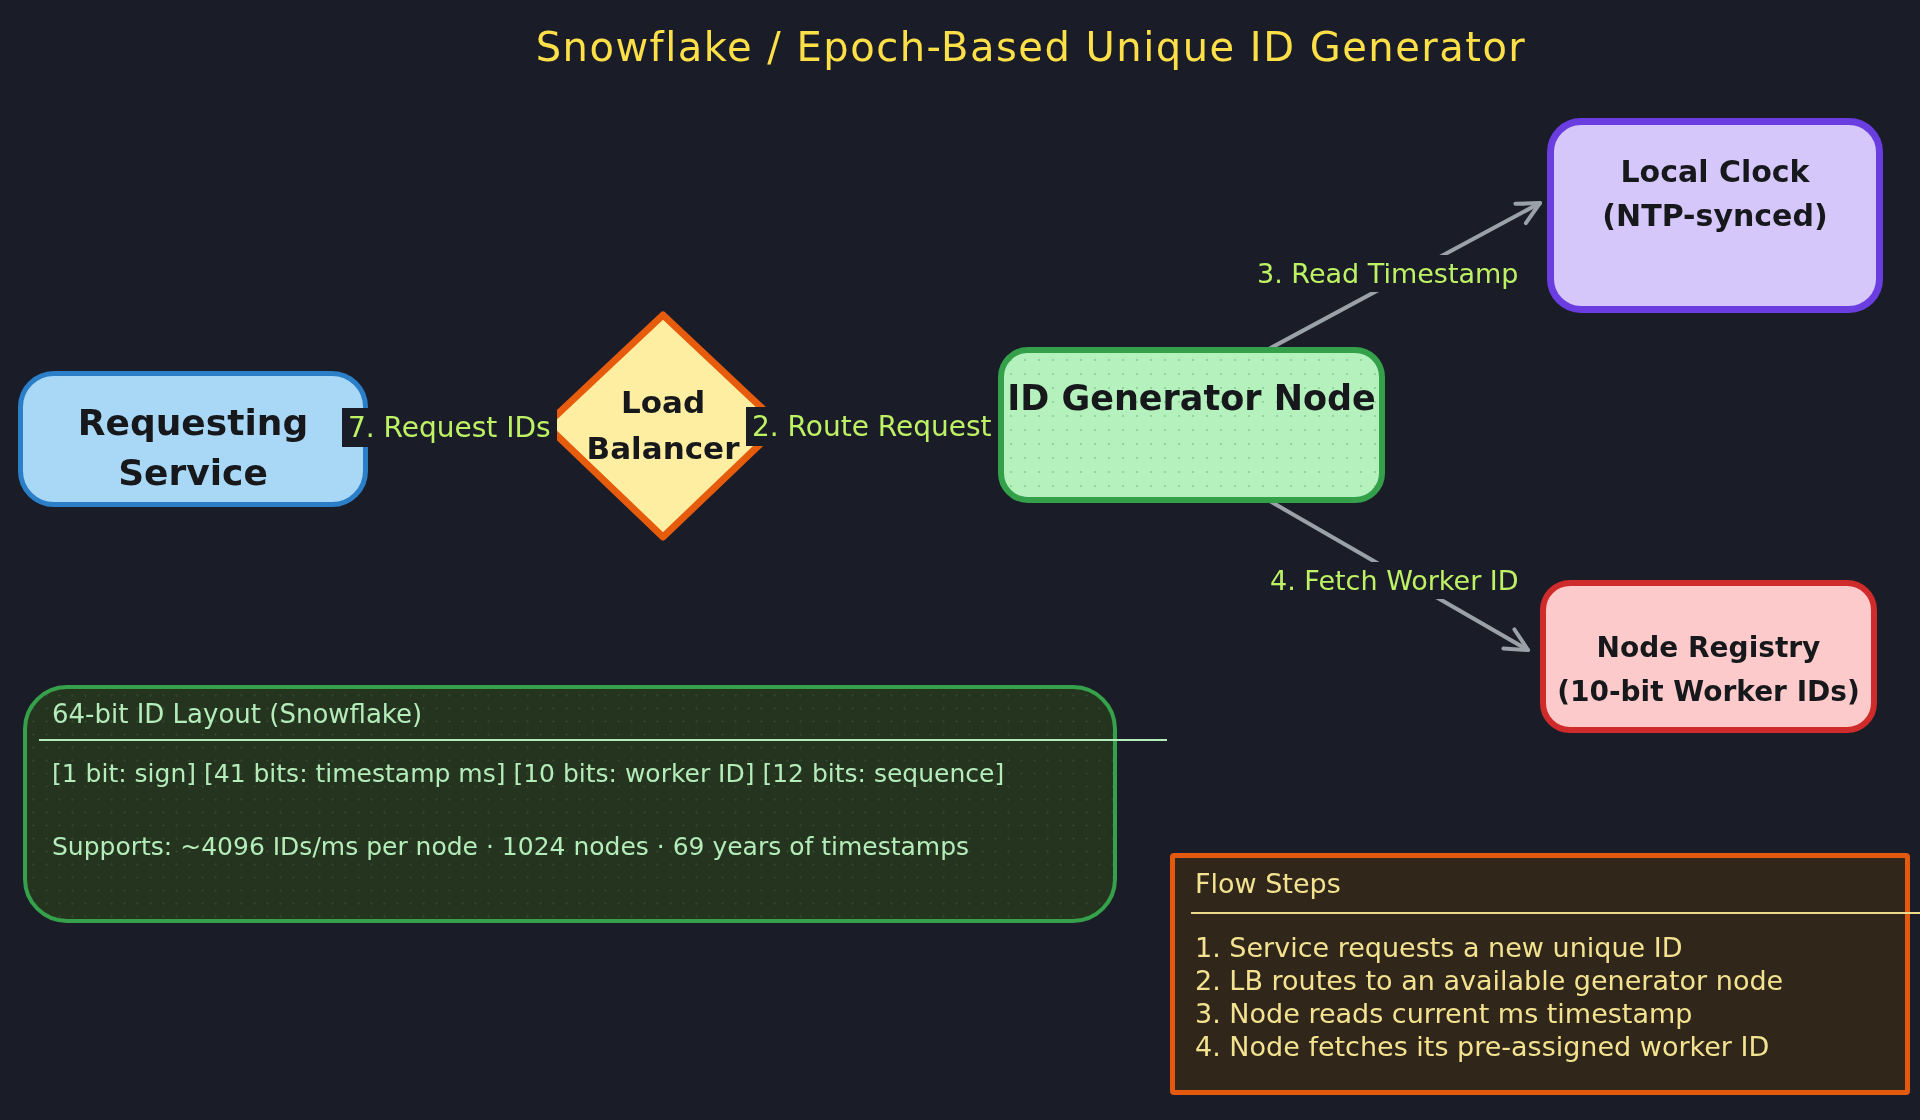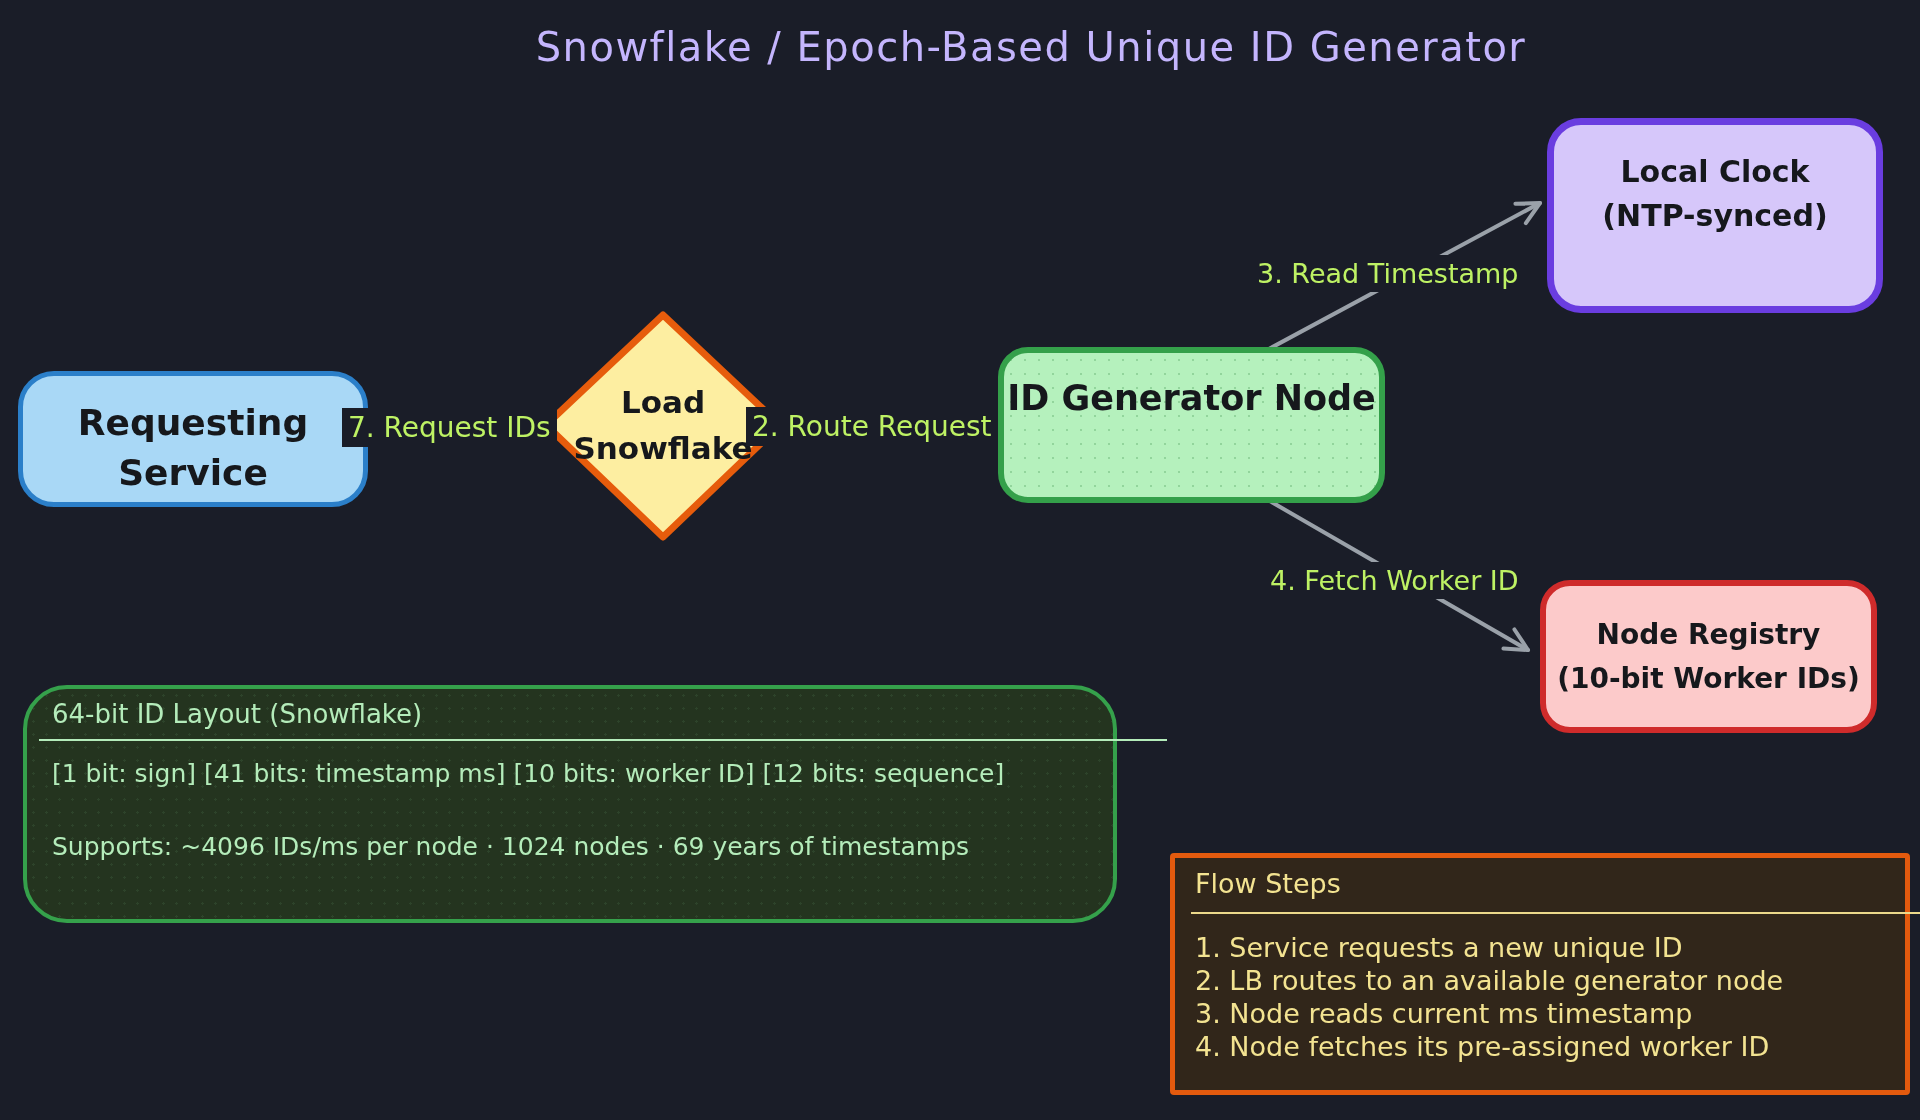--- a/index.html
+++ b/index.html
@@ -19,21 +19,21 @@
   .node, .panel { position: absolute; z-index: 2; box-sizing: border-box; }
   .edge-label { position: absolute; z-index: 3; }
 
   
   .diagram-title {
     position: absolute;
     left: 142px; right: 0; top: 24px;
     text-align: center;
     font-size: 40px;
     letter-spacing: 1.5px;
-    color: #c4b5fd;
+    color: #fde047;
     font-weight: 500;
     z-index: 2;
     white-space: nowrap;
   }
 
   
   .node {
     border-radius: 32px;
     display: flex;
     flex-direction: column;
@@ -70,21 +70,21 @@
     border: 7px solid #6a3de0;
     font-size: 30px; line-height: 44px;
     padding-top: 25px;
     border-radius: 34px;
   }
   .registry {
     left: 1540px; top: 580px; width: 337px; height: 153px;
     background: #fccaca;
     border: 6px solid #cf2b2b;
     font-size: 28px; line-height: 44px;
-    padding-top: 27px;
+    padding-top: 40px;
     border-radius: 30px;
   }
 
   
   .diamond-label {
     position: absolute;
     left: 563px; top: 379px; width: 200px;
     z-index: 2;
     text-align: center;
     color: #16181c;
@@ -173,21 +173,21 @@
     <line x1="1268" y1="500" x2="1528" y2="650" stroke="#9aa1a9" stroke-width="4" stroke-linecap="round" marker-end="url(#ah)"></line>
   </svg>
 
   <div class="diagram-title">Snowflake / Epoch-Based Unique ID Generator</div>
 
   <svg class="diamond-layer" width="1920" height="1120" viewBox="0 0 1920 1120">
     <polygon points="663,315 780,425 663,537 546,425" fill="#fdeea1" stroke="#e65c0c" stroke-width="7" stroke-linejoin="round"></polygon>
   </svg>
   <div class="diamond-label">
     <div class="nline">Load</div>
-    <div class="nline">Snowflake</div>
+    <div class="nline">Balancer</div>
   </div>
 
   <div class="node requesting">
     <div class="nline">Requesting</div>
     <div class="nline">Service</div>
   </div>
 
   <div class="node generator">
     <div class="nline">ID Generator Node</div>
   </div>

